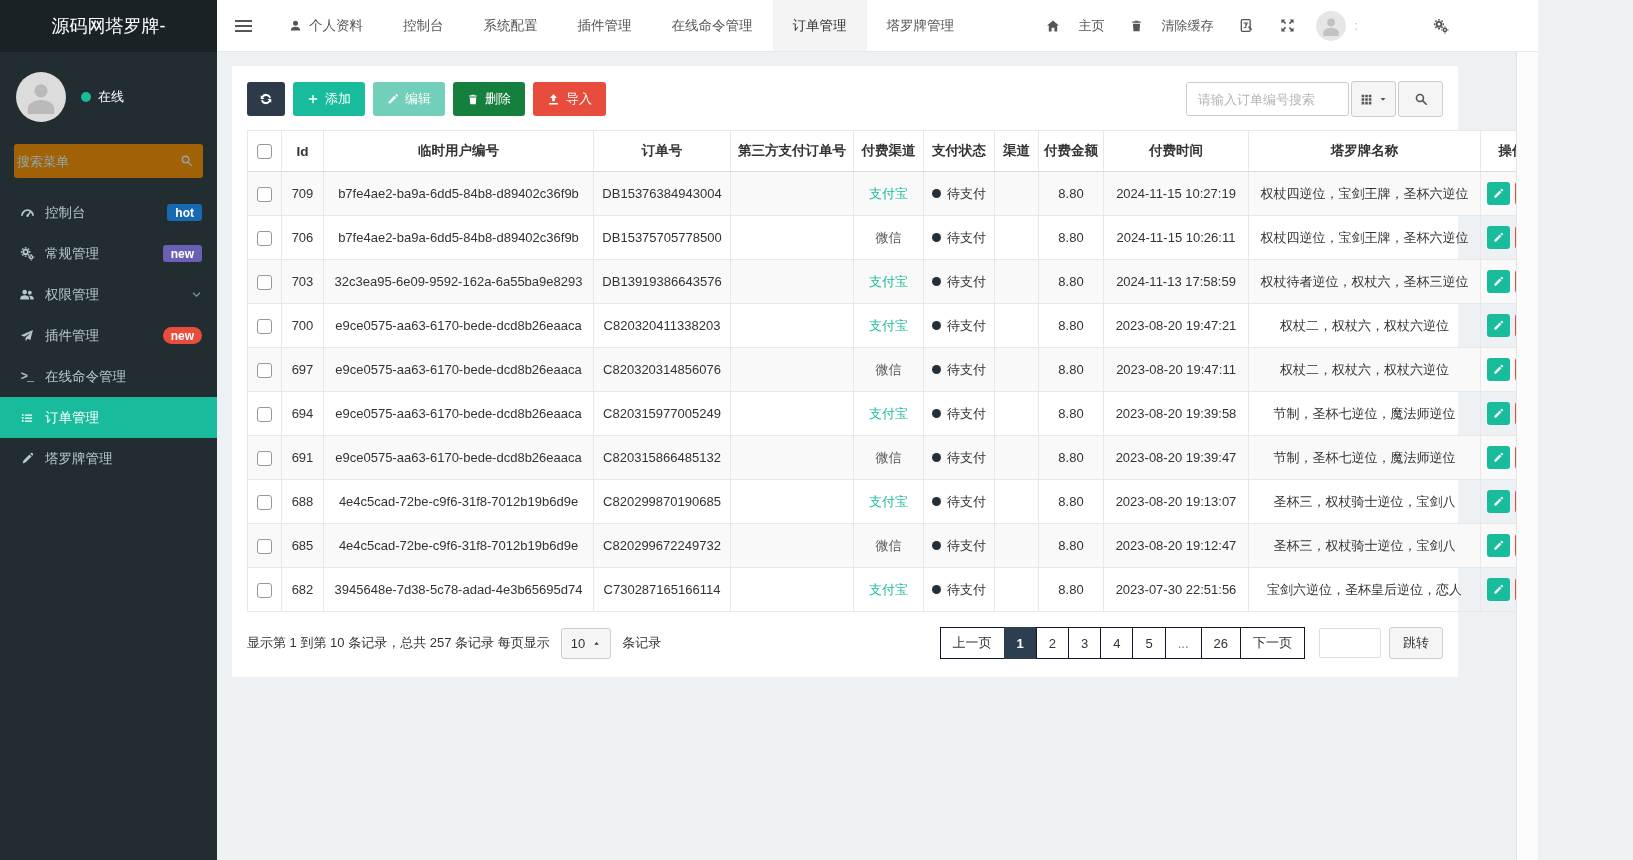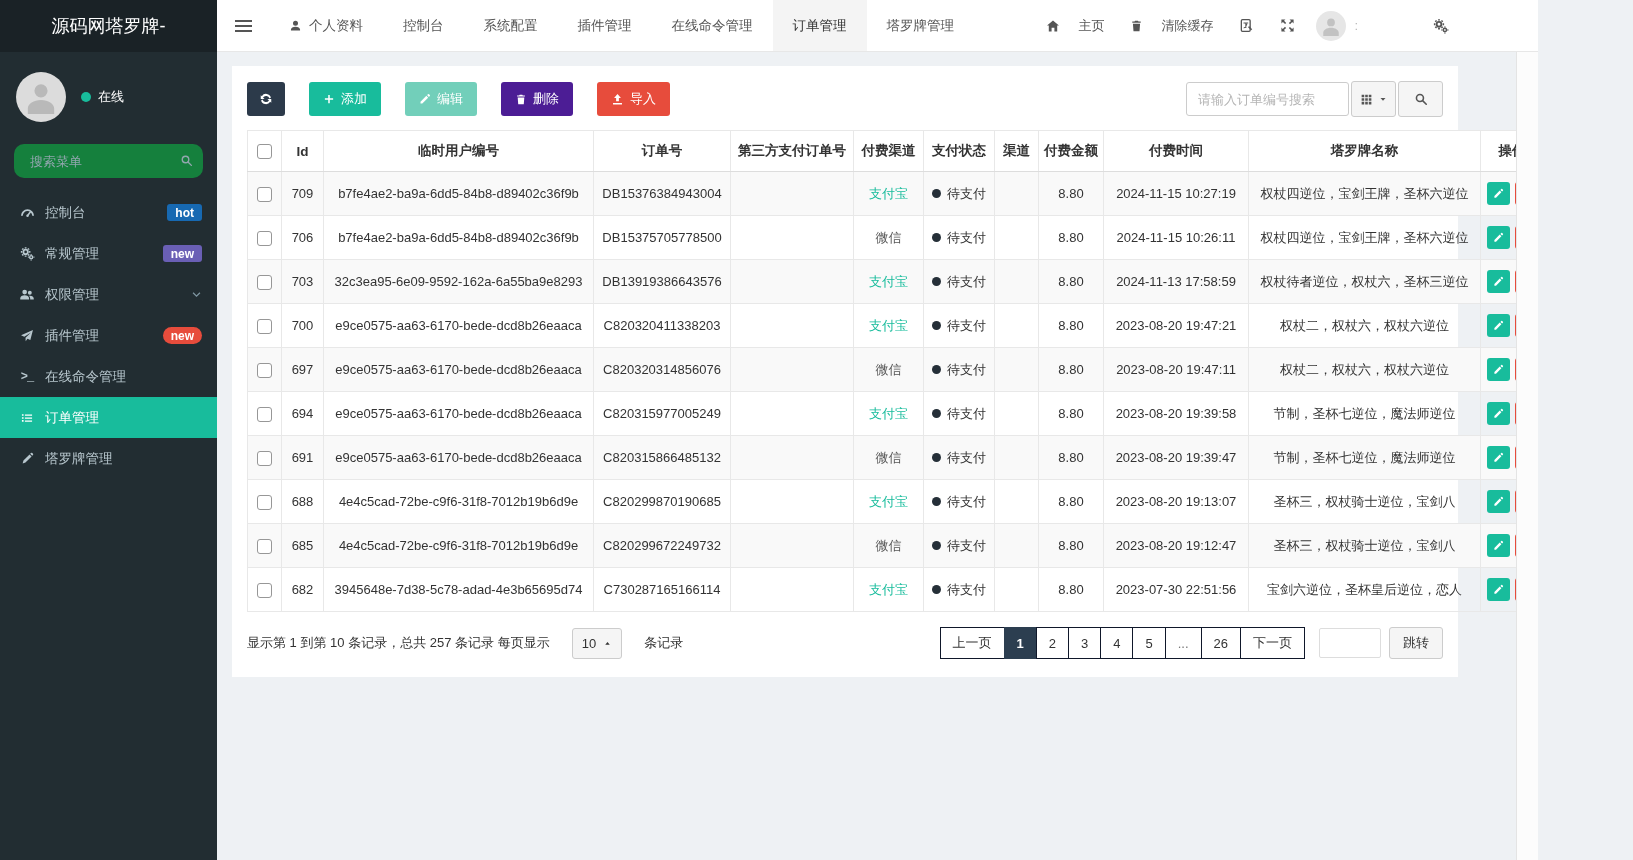--- a/index.html
+++ b/index.html
@@ -7,21 +7,21 @@
   body{font-family:"Liberation Sans","DejaVu Sans",sans-serif;font-size:13px;color:#333;background:#eef1f4}
   .app{display:flex;width:1538px;height:860px}
   
   .sidebar{width:217px;flex-shrink:0;background:#222d32;display:flex;flex-direction:column}
   .logo{height:52px;background:#1a2226;color:#fff;font-size:18px;display:flex;align-items:center;justify-content:center;white-space:nowrap;overflow:hidden}
   .user-panel{display:flex;gap:15px;padding:20px 16px 10px}
   .avatar-big{width:50px;height:50px;border-radius:50%;background:#dcdcdc;color:#b9b9b9;display:flex;align-items:center;justify-content:center;overflow:hidden}
   .status{color:#fff;display:flex;align-items:center;font-size:13px}
   .status .dot{width:10px;height:10px;border-radius:50%;background:#18bc9c;margin-right:7px}
   .menu-search{margin:12px 14px 14px;position:relative}
-  .menu-search input{width:100%;height:34px;background:#15803d;border:none;border-radius:10px;padding:0 32px 0 16px;color:#cfd8dc;font-size:13px;outline:none}
+  .menu-search input{width:100%;height:34px;background:#a16207;border:none;border-radius:3px;padding:0 32px 0 3px;color:#cfd8dc;font-size:13px;outline:none}
   .menu-search input::placeholder{color:#92a6ae}
   .menu-search .sicon{position:absolute;right:10px;top:10px;color:#92a6ae}
   .menu{flex:1}
   .menu-item{display:flex;align-items:center;height:41px;padding:0 15px;color:#b8c7ce;cursor:pointer}
   .menu-item.active{background:#18bc9c;color:#fff}
   .micon{width:24px;margin-right:6px;display:inline-flex;align-items:center}
   .mlabel{font-size:13.5px}
   .badge{margin-left:auto;font-size:12px;font-weight:bold;color:#fff;padding:2.5px 8px;border-radius:3px;line-height:1}
   .badge.blue{background:#1769b2}
   .badge.purple{background:#6a5fb5}
@@ -38,46 +38,46 @@
   .tab.active{background:#f4f4f4;color:#333}
   .nav-right{margin-left:auto;display:flex;align-items:center;padding-right:76px}
   .nav-link{display:flex;align-items:center;gap:18px;padding:0 13px;color:#555;height:100%;cursor:pointer;white-space:nowrap}
   .avatar-sm{width:30px;height:30px;border-radius:50%;background:#e6e6e6;color:#c2c2c2;display:flex;align-items:center;justify-content:center;overflow:hidden;margin-left:8px}
   .username{color:#b9b9b9;padding:0 8px;min-width:14px}
   .cogs-link{margin-left:54px}
   
   .content{flex:1;padding:14px 80px 0 15px;overflow:hidden}
   .panel{background:#fff;padding:15px 15px 18px}
   .toolbar{display:flex;align-items:center;margin-bottom:13px}
-  .btn{height:34px;border:none;border-radius:3px;color:#fff;display:inline-flex;align-items:center;gap:6px;padding:0 14px;font-size:13px;cursor:pointer;margin-right:24px}
+  .btn{height:34px;border:none;border-radius:3px;color:#fff;display:inline-flex;align-items:center;gap:6px;padding:0 14px;font-size:13px;cursor:pointer;margin-right:8px}
   .btn-refresh{background:#2c3a4a;padding:0 12px}
   .btn-add{background:#18bc9c}
   .btn-edit{background:#72cfba;cursor:default}
-  .btn-del{background:#4c1d95;cursor:default}
+  .btn-del{background:#15803d;cursor:default}
   .btn-import{background:#e74c3c}
   .toolbar-right{margin-left:auto;display:flex;align-items:center;gap:2px}
   .search-input{width:163px;height:34px;border:1px solid #ccc;border-radius:3px;padding:0 11px;font-size:13px;color:#333;outline:none}
   .search-input::placeholder{color:#b5b5b5}
   .btn-ghost{height:36px;min-width:45px;background:#f5f5f5;border:1px solid #ccc;border-radius:3px;color:#555;display:inline-flex;align-items:center;justify-content:center;gap:5px;cursor:pointer}
   
   table{width:100%;border-collapse:collapse;table-layout:fixed}
   th,td{border:1px solid #e8e8e8;text-align:center;white-space:nowrap;overflow:hidden;text-overflow:ellipsis}
   th{font-weight:bold;font-size:13.5px;padding:11px 4px;background:#fff;border-bottom-color:#ddd}
   td{padding:10px 4px;font-size:13px}
   tbody tr:nth-child(odd){background:#f9f9f9}
   .alipay{color:#18bc9c}
   .wechat{color:#555}
   .sdot{display:inline-block;width:9px;height:9px;border-radius:50%;background:#252f38;margin-right:6px;vertical-align:-0.5px}
   .cbx{display:inline-block;width:15px;height:15px;border:1px solid #979797;border-radius:3px;background:#fff;vertical-align:middle;cursor:pointer}
   .action-btn{width:23px;height:23px;border-radius:3px;border:none;color:#fff;display:inline-flex;align-items:center;justify-content:center;cursor:pointer;vertical-align:middle}
   .action-btn.edit{background:#18bc9c;margin-right:5px}
   .action-btn.del{background:#e74c3c}
   
   .table-footer{display:flex;align-items:center;margin-top:15px}
-  .footer-info{display:flex;align-items:center;gap:22px;color:#333}
+  .footer-info{display:flex;align-items:center;gap:11px;color:#333}
   .page-size{border:1px solid #ccc;background:#f5f5f5;height:31px;padding:0 9px;display:inline-flex;align-items:center;gap:7px;border-radius:3px;cursor:pointer;color:#333}
   .pagination{margin-left:auto;display:flex}
   .page-btn{min-width:33px;height:32px;padding:0 12px;border:1px solid #0f172a;background:#fff;display:flex;align-items:center;justify-content:center;color:#333;cursor:pointer;margin-left:-1px;font-size:13px}
   .page-btn.active{background:#2c3e50;border-color:#2c3e50;color:#fff;font-weight:bold}
   .page-btn.ellipsis{cursor:default;color:#777}
   .jump-input{width:62px;height:30px;border:1px solid #ddd;border-radius:2px;margin-left:14px;outline:none;padding:0 6px}
   .jump-btn{height:32px;border:1px solid #ccc;background:#f5f5f5;border-radius:3px;padding:0 13px;margin-left:8px;color:#333;cursor:pointer;font-size:13px}
   
   .scroll-strip{position:absolute;top:52px;right:0;bottom:0;width:22px;background:#fcfcfc;border-left:1px solid #e4e4e4}
   .icon{display:inline-flex;align-items:center;justify-content:center}

